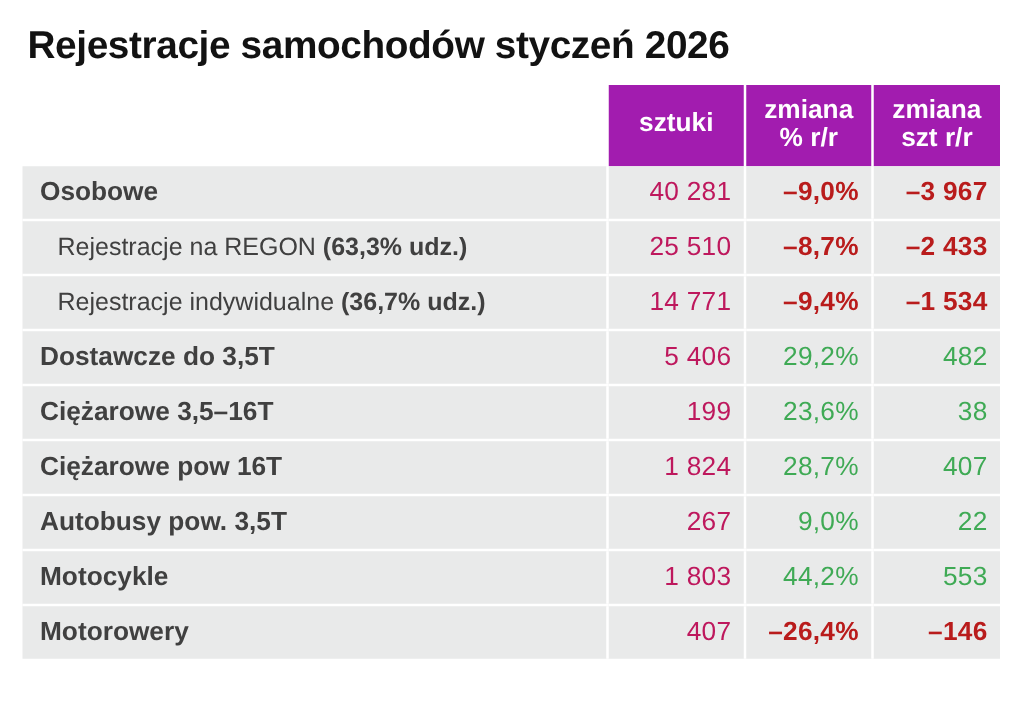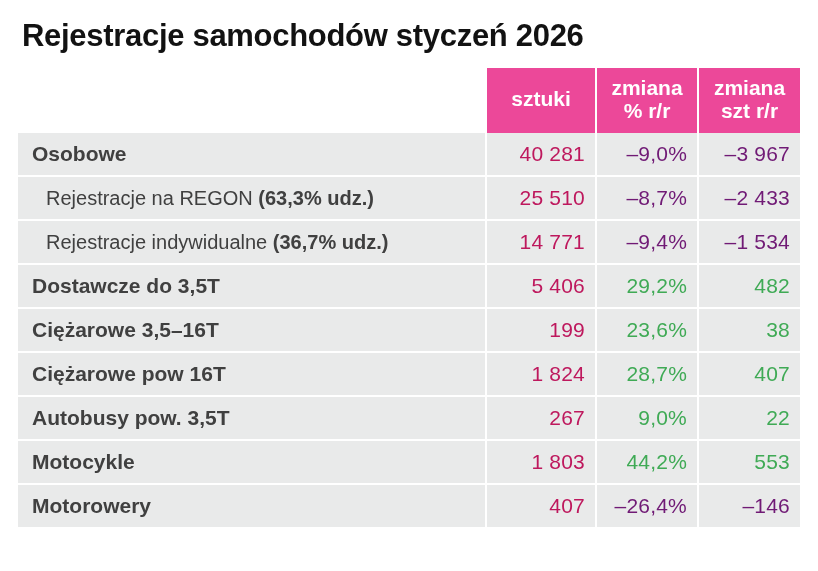--- a/index.html
+++ b/index.html
@@ -32,21 +32,21 @@
     width: 782px;
     border-collapse: collapse;
     table-layout: fixed;
   }
   table.data col.c0 { width: 468px; }
   table.data col.c1 { width: 110px; }
   table.data col.c2 { width: 102px; }
   table.data col.c3 { width: 102px; }
 
   thead th {
-    background: #ec4899;
+    background: #a21caf;
     color: #ffffff;
     font-size: 21px;
     font-weight: bold;
     line-height: 1.08;
     text-align: center;
     padding: 9px 8px 11px 8px;
     vertical-align: middle;
     border-left: 2px solid #ffffff;
   }
   thead th.blank {
@@ -78,21 +78,21 @@
   tbody tr.sub td.label .share {
     font-weight: bold;
   }
   tbody td.num {
     text-align: right;
     font-weight: normal;
     color: #be185d;
     letter-spacing: 0.2px;
   }
   tbody td.pos { color: #3faa55; }
-  tbody td.neg { color: #701a75; }
+  tbody td.neg { color: #b91c1c; font-weight: bold; }
   tbody tr:last-child td { border-bottom: none; }
 </style>
 </head>
 <body>
 
 <div class="page">
 
   <div class="title">Rejestracje samochodów styczeń 2026</div>
 
   <table class="data">

